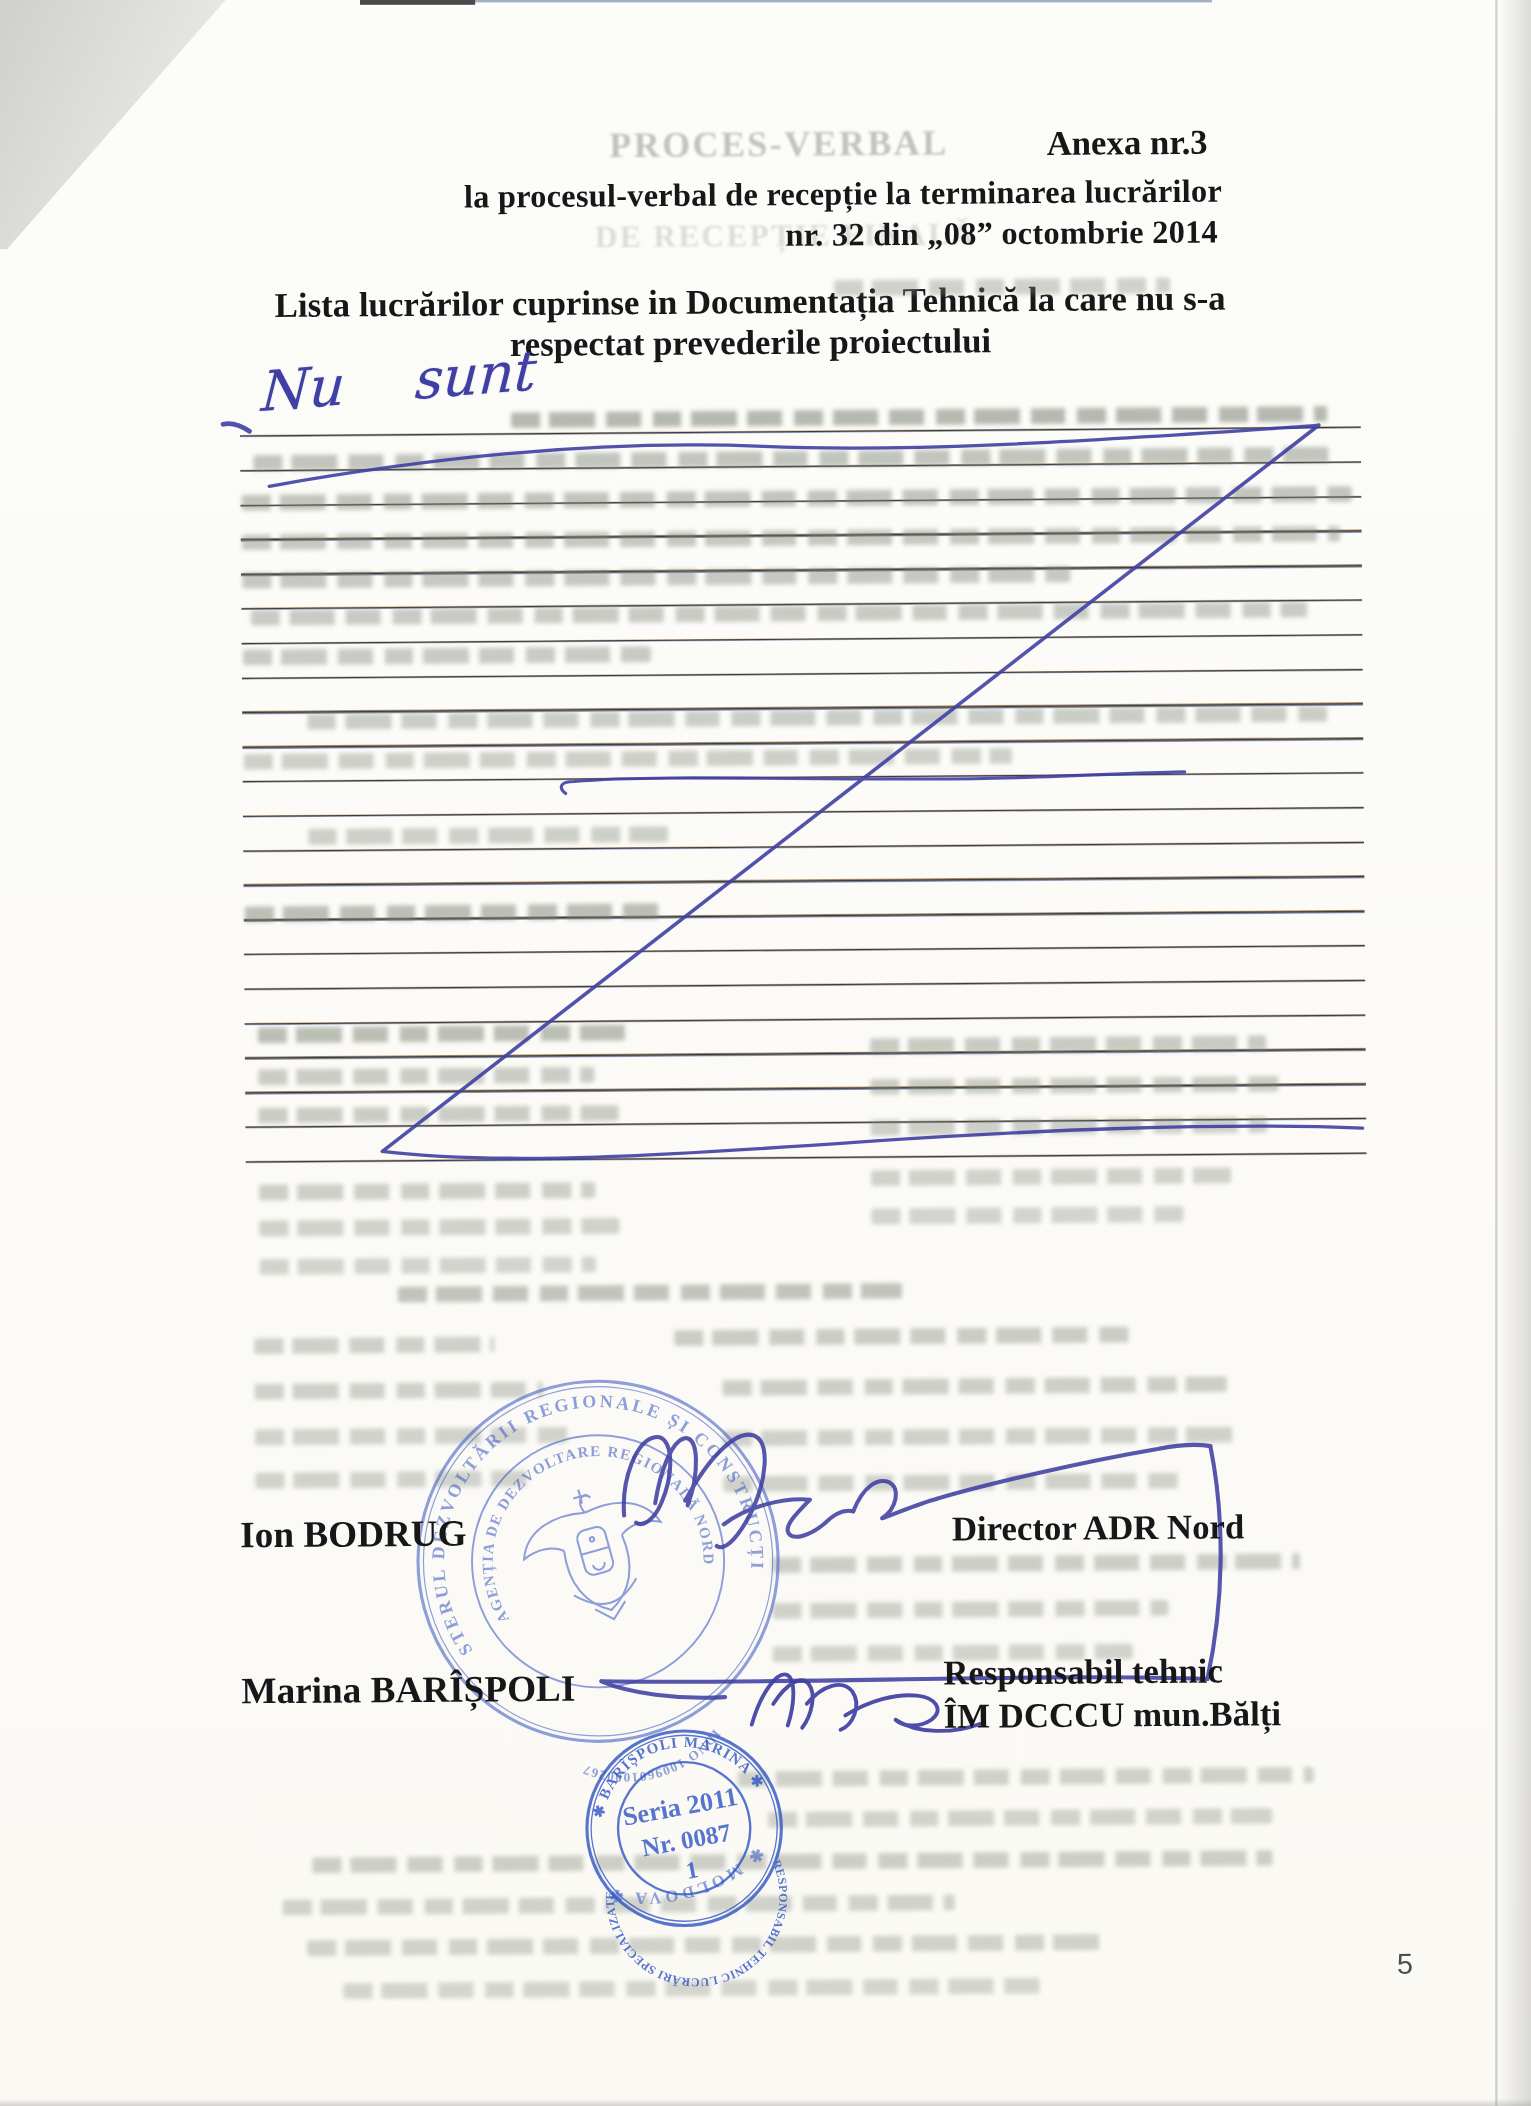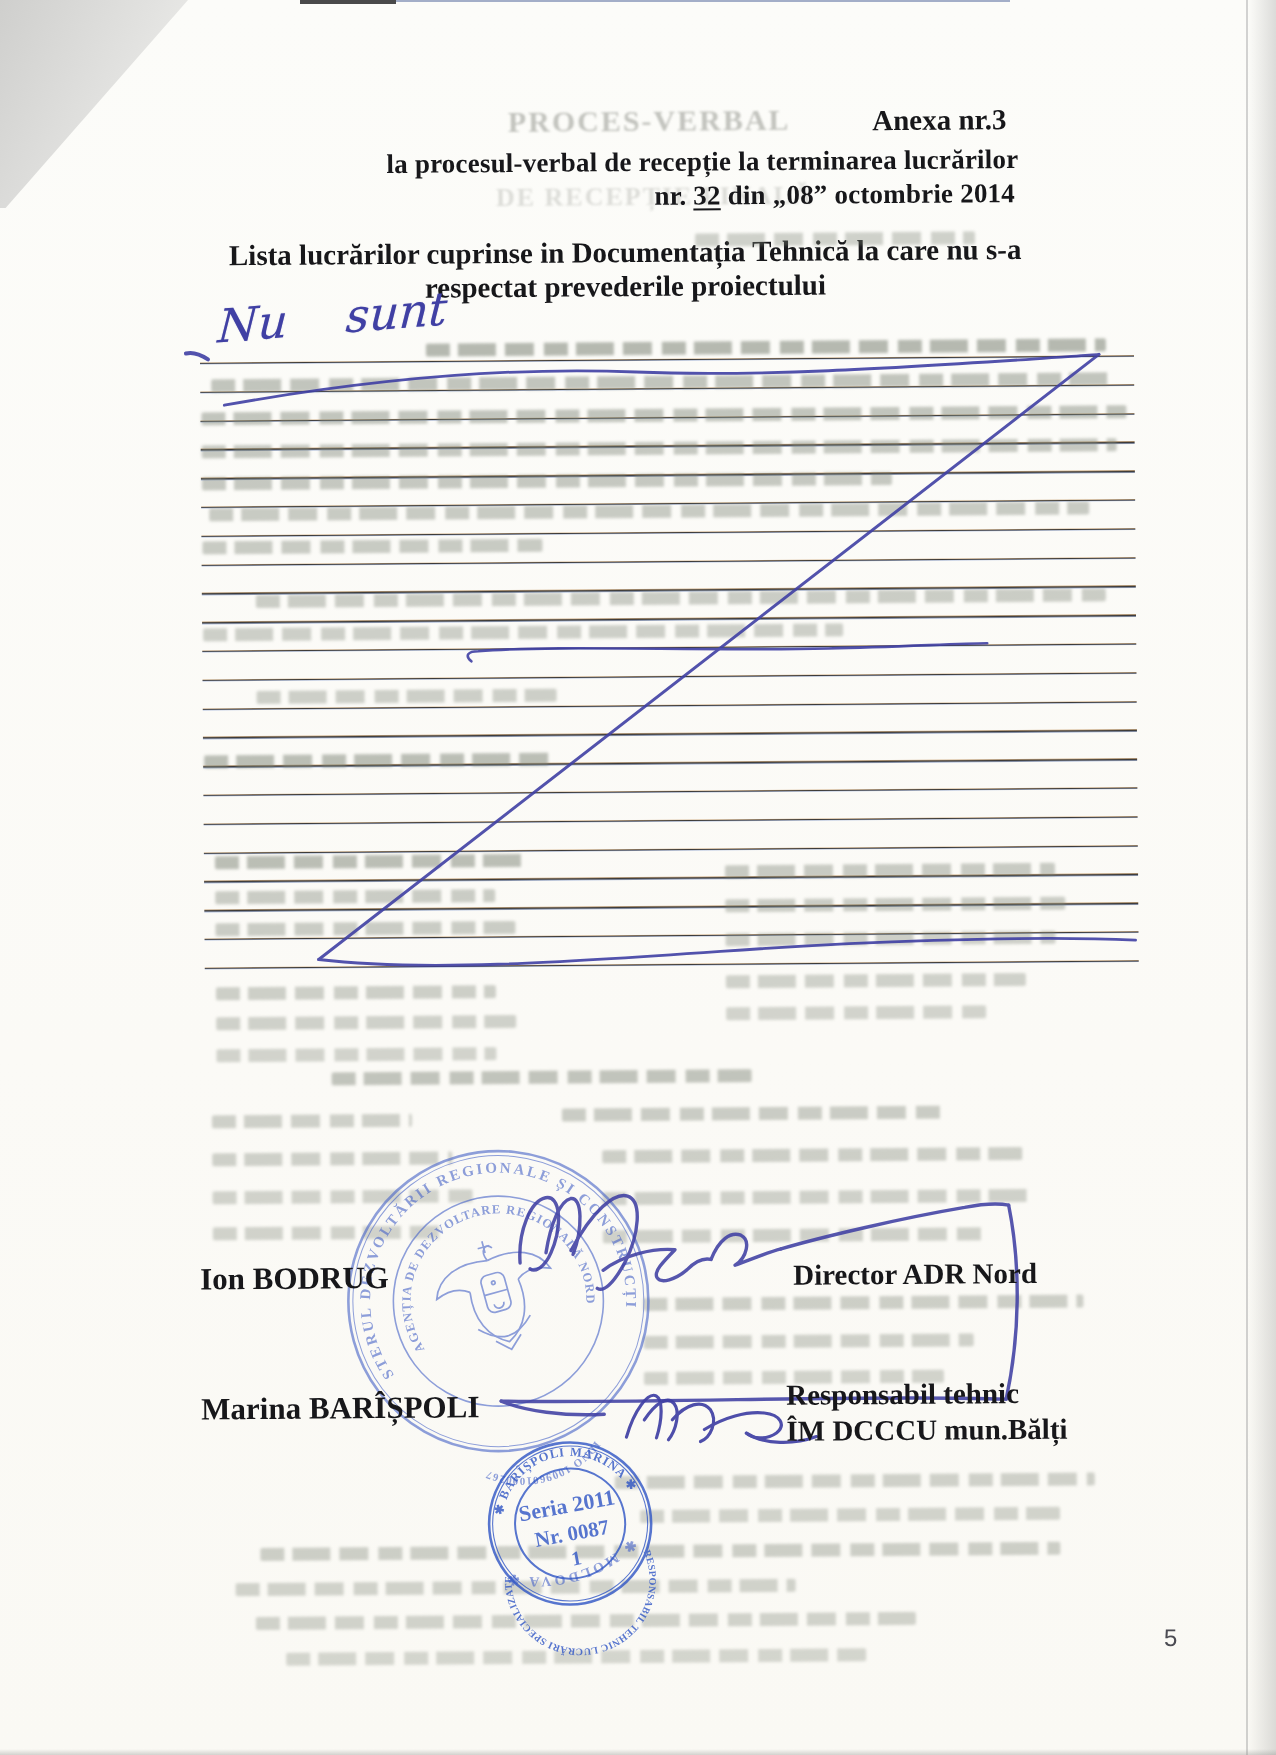--- a/index.html
+++ b/index.html
@@ -6,21 +6,21 @@
   #page{position:relative;width:1276px;height:1755px;margin:0 auto;overflow:hidden;
         background:linear-gradient(180deg,#fcfcf9 0%,#fbfaf6 60%,#faf9f4 100%);
         font-family:"Liberation Serif","DejaVu Serif",serif;}
   #content{position:absolute;inset:0;transform:rotate(-0.45deg);transform-origin:638px 870px;}
 
   .printed{position:absolute;color:#17171a;font-weight:bold;white-space:nowrap;}
   .center{text-align:center;}
   .h27{font-size:27px;letter-spacing:.2px;}
   .h29{font-size:29px;}
   .h31{font-size:31px;}
-  .ref-num{text-decoration:underline;text-decoration-thickness:2px;text-underline-offset:4px;}
+  .ref-num{text-decoration-thickness:2px;text-underline-offset:4px;}
 
   .ghost-text{position:absolute;color:rgba(148,150,142,.55);font-weight:bold;white-space:nowrap;
               filter:blur(1.1px);letter-spacing:2px;}
   .ghostline{position:absolute;height:13px;border-radius:2px;filter:blur(1.6px);
      background:repeating-linear-gradient(90deg,#7d8476 0 24px,transparent 24px 32px,
         #7d8476 32px 70px,transparent 70px 79px,#7d8476 79px 108px,transparent 108px 118px);}
 
   #ruled-lines{position:absolute;left:204px;top:359px;width:934px;height:640px;}
   .rline{position:absolute;left:0;width:100%;height:2.4px;
      background:linear-gradient(180deg,rgba(171,108,34,.55) 0%,#3c3a38 45%,rgba(84,118,190,.5) 100%);}

